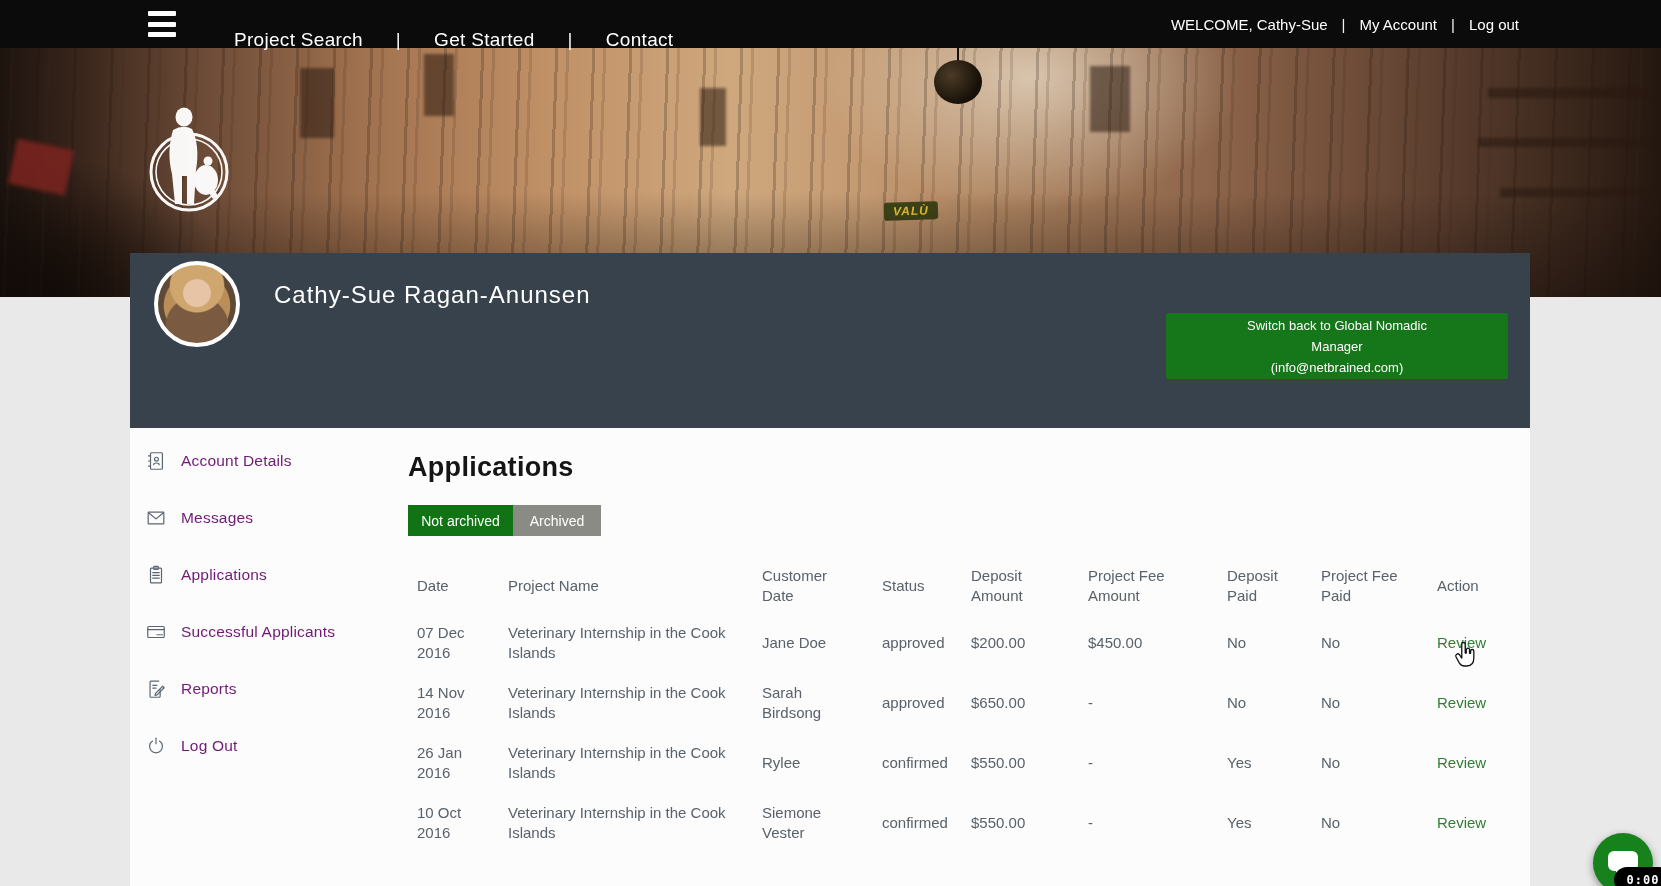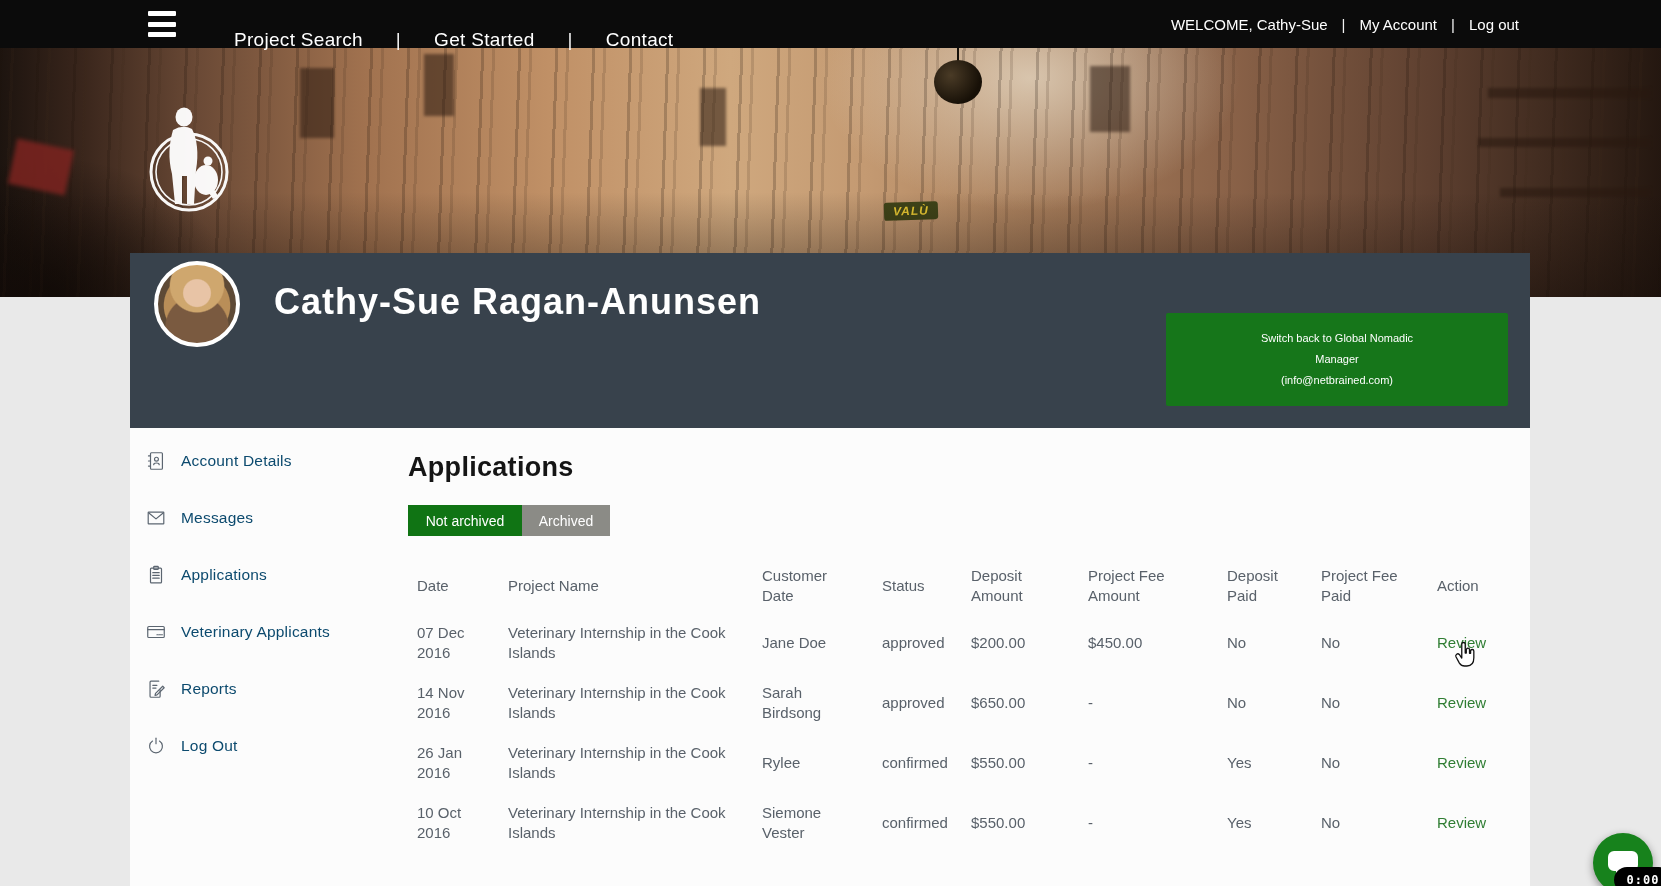--- a/index.html
+++ b/index.html
@@ -35,43 +35,43 @@
   .logo{position:absolute;left:146px;top:52px;width:86px;height:116px;opacity:.96}
 
   
   .panel{position:absolute;left:130px;top:253px;width:1400px;height:175px;background:var(--panel-slate,#38424c);z-index:4}
   .avatar{position:absolute;left:24px;top:8px;width:78px;height:78px;border-radius:50%;border:4px solid #fff;
     background:
       radial-gradient(circle at 50% 36%, #e8c4a6 0 21%, rgba(232,196,166,0) 23%),
       radial-gradient(circle at 50% 26%, #cfa76e 0 38%, rgba(207,167,110,0) 40%),
       radial-gradient(circle at 50% 80%, #7a5a40 0 42%, rgba(122,90,64,0) 44%),
       radial-gradient(circle at 50% 52%, #b98e58 0 58%, #5e4a36 60% 82%, #42382c 100%);}
-  .profile-name{position:absolute;left:144px;top:28px;margin:0;font-size:36px;font-weight:700;color:#fff;letter-spacing:1px}
-  .switch-btn{position:absolute;left:1036px;top:60px;width:342px;height:93px;background:var(--accent-green,#16761a);color:#fff;
+  .profile-name{position:absolute;left:144px;top:28px;margin:0;font-size:24px;font-weight:400;color:#fff;letter-spacing:1px}
+  .switch-btn{position:absolute;left:1036px;top:60px;width:342px;height:66px;background:var(--accent-green,#16761a);color:#fff;
     border:none;border-radius:2px;cursor:pointer;display:flex;flex-direction:column;align-items:center;justify-content:center;
-    font-family:inherit;font-size:11px;line-height:21px;text-align:center}
+    font-family:inherit;font-size:13px;line-height:21px;text-align:center}
 
   
   .column{position:absolute;left:130px;top:428px;width:1400px;height:458px;background:#fcfcfc;z-index:3}
 
   
   .sidebar{position:absolute;left:0;top:18px;width:270px}
   .side-item{position:relative;height:30px;margin-bottom:27px;display:flex;align-items:center;padding-left:15px;cursor:pointer}
   .side-icon{width:22px;height:22px;margin-right:14px;display:inline-flex;align-items:center;justify-content:center}
   .side-icon svg{width:22px;height:22px;stroke:#5b6570;fill:none;stroke-width:1.3;stroke-linecap:round;stroke-linejoin:round}
-  .side-label{font-size:15.5px;color:#0c4a6e;letter-spacing:.2px}
+  .side-label{font-size:15.5px;color:#701a75;letter-spacing:.2px}
   .side-badge{position:absolute;left:201px;top:50%;transform:translateY(-50%);min-width:20px;height:19px;background:var(--badge-orange,#e8583e);
     color:#fff;font-size:12px;display:flex;align-items:center;justify-content:center;border-radius:2px}
 
   
   .main{position:absolute;left:278px;top:0;width:1122px}
   .title{position:absolute;left:0;top:24px;margin:0;font-size:27px;font-weight:700;color:#151515;letter-spacing:.3px}
   .filters{position:absolute;left:0;top:77px;display:flex}
   .filter-btn{height:31px;border:none;color:#fff;font-family:inherit;font-size:14px;cursor:pointer;display:flex;align-items:center;justify-content:center}
-  .filter-active{width:114px;background:var(--toggle-green,#107414)}
+  .filter-active{width:105px;background:var(--toggle-green,#107414)}
   .filter-inactive{width:88px;background:var(--toggle-gray,#8b8b86)}
 
   .table{position:absolute;left:0;top:130px;width:1112px}
   .trow{display:flex;align-items:center;height:60px}
   .thead{height:55px}
   .cell{box-sizing:border-box;font-size:15px;color:#59616a;line-height:20px}
   .cell span{display:block}
   .c0{width:100px;padding-left:9px}
   .c1{width:254px}
   .c2{width:120px}
@@ -211,21 +211,21 @@
         <div class="side-item">
           <span class="side-icon">
             <svg viewBox="0 0 24 24">
               <rect x="3" y="6" width="18" height="12" rx="1.2"></rect>
               <line x1="3" y1="9.5" x2="21" y2="9.5"></line>
               <line x1="13" y1="15" x2="14.5" y2="15"></line>
               <line x1="15.5" y1="15" x2="17" y2="15"></line>
               <line x1="18" y1="15" x2="19" y2="15"></line>
             </svg>
           </span>
-          <span class="side-label">Veterinary Applicants</span>
+          <span class="side-label">Successful Applicants</span>
 
         </div>
 
         <div class="side-item">
           <span class="side-icon">
             <svg viewBox="0 0 24 24">
               <path d="M16.5 13 v7 a1 1 0 0 1 -1 1 H6.5 a1 1 0 0 1 -1 -1 V4.5 a1 1 0 0 1 1 -1 H15"></path>
               <line x1="8.5" y1="8" x2="13" y2="8"></line>
               <line x1="8.5" y1="11" x2="12" y2="11"></line>
               <path d="M11.5 16.8 L19.3 9 l1.6 1.6 L13.1 18.4 l-2.2 0.6 Z"></path>

